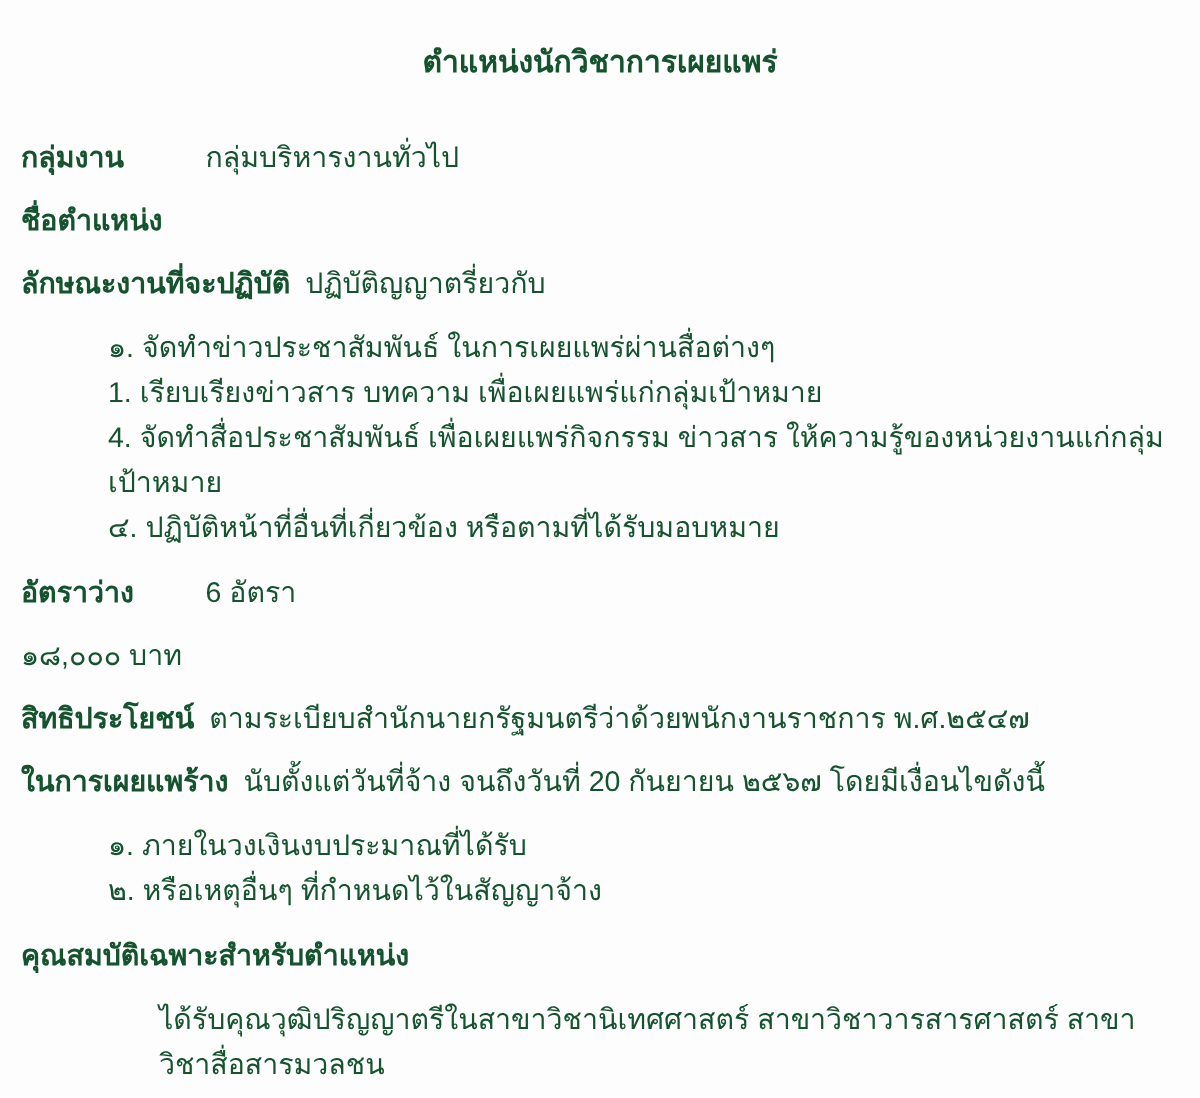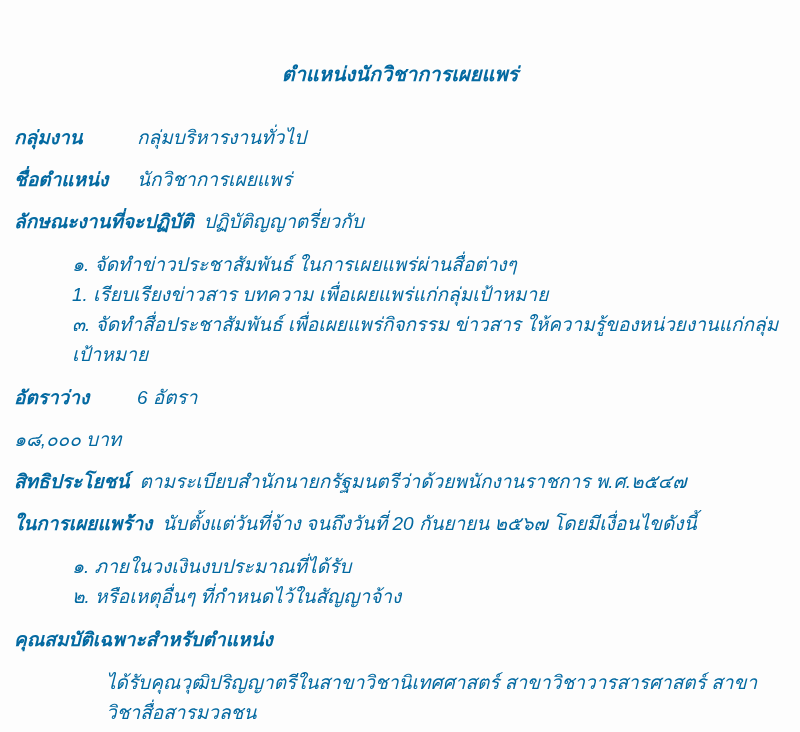--- a/index.html
+++ b/index.html
@@ -7,26 +7,25 @@
     padding: 0;
     background: #fdfdfd;
     width: 800px;
     height: 732px;
     overflow: hidden;
   }
   .page {
     box-sizing: border-box;
     width: 800px;
     height: 732px;
-    padding: 60px 14px 0 14px;
+    padding: 28px 14px 0 14px;
     font-family: "Liberation Sans", "DejaVu Sans", sans-serif;
     font-size: 19px;
-    color: #0369a1;
+    color: #14532d;
     line-height: 28px;
-    font-style: italic;
   }
   .doc-title {
     text-align: center;
     font-weight: bold;
     font-size: 20px;
     margin: 0 0 36px 0;
   }
   .field-row {
     display: flex;
     align-items: center;
@@ -70,31 +69,31 @@
 
   <h1 class="doc-title">ตำแหน่งนักวิชาการเผยแพร่</h1>
 
   <div class="field-row">
     <span class="field-label">กลุ่มงาน</span>
     <span class="field-value">กลุ่มบริหารงานทั่วไป</span>
   </div>
 
   <div class="field-row">
     <span class="field-label">ชื่อตำแหน่ง</span>
-    <span class="field-value">นักวิชาการเผยแพร่</span>
   </div>
 
   <div class="section">
     <div class="inline-row">
       <span class="inline-label">ลักษณะงานที่จะปฏิบัติ</span><span>ปฏิบัติญญาตรี่ยวกับ</span>
     </div>
     <ul class="numbered-list">
       <li>๑. จัดทำข่าวประชาสัมพันธ์ ในการเผยแพร่ผ่านสื่อต่างๆ</li>
       <li>1. เรียบเรียงข่าวสาร บทความ เพื่อเผยแพร่แก่กลุ่มเป้าหมาย</li>
-      <li>๓. จัดทำสื่อประชาสัมพันธ์  เพื่อเผยแพร่กิจกรรม ข่าวสาร ให้ความรู้ของหน่วยงานแก่กลุ่มเป้าหมาย</li>
+      <li>4. จัดทำสื่อประชาสัมพันธ์  เพื่อเผยแพร่กิจกรรม ข่าวสาร ให้ความรู้ของหน่วยงานแก่กลุ่มเป้าหมาย</li>
+      <li>๔. ปฏิบัติหน้าที่อื่นที่เกี่ยวข้อง หรือตามที่ได้รับมอบหมาย</li>
     </ul>
   </div>
 
   <div class="field-row">
     <span class="field-label">อัตราว่าง</span>
     <span class="field-value">6 อัตรา</span>
   </div>
 
   <div class="field-row">
     <span class="field-value">๑๘,๐๐๐ บาท</span>

